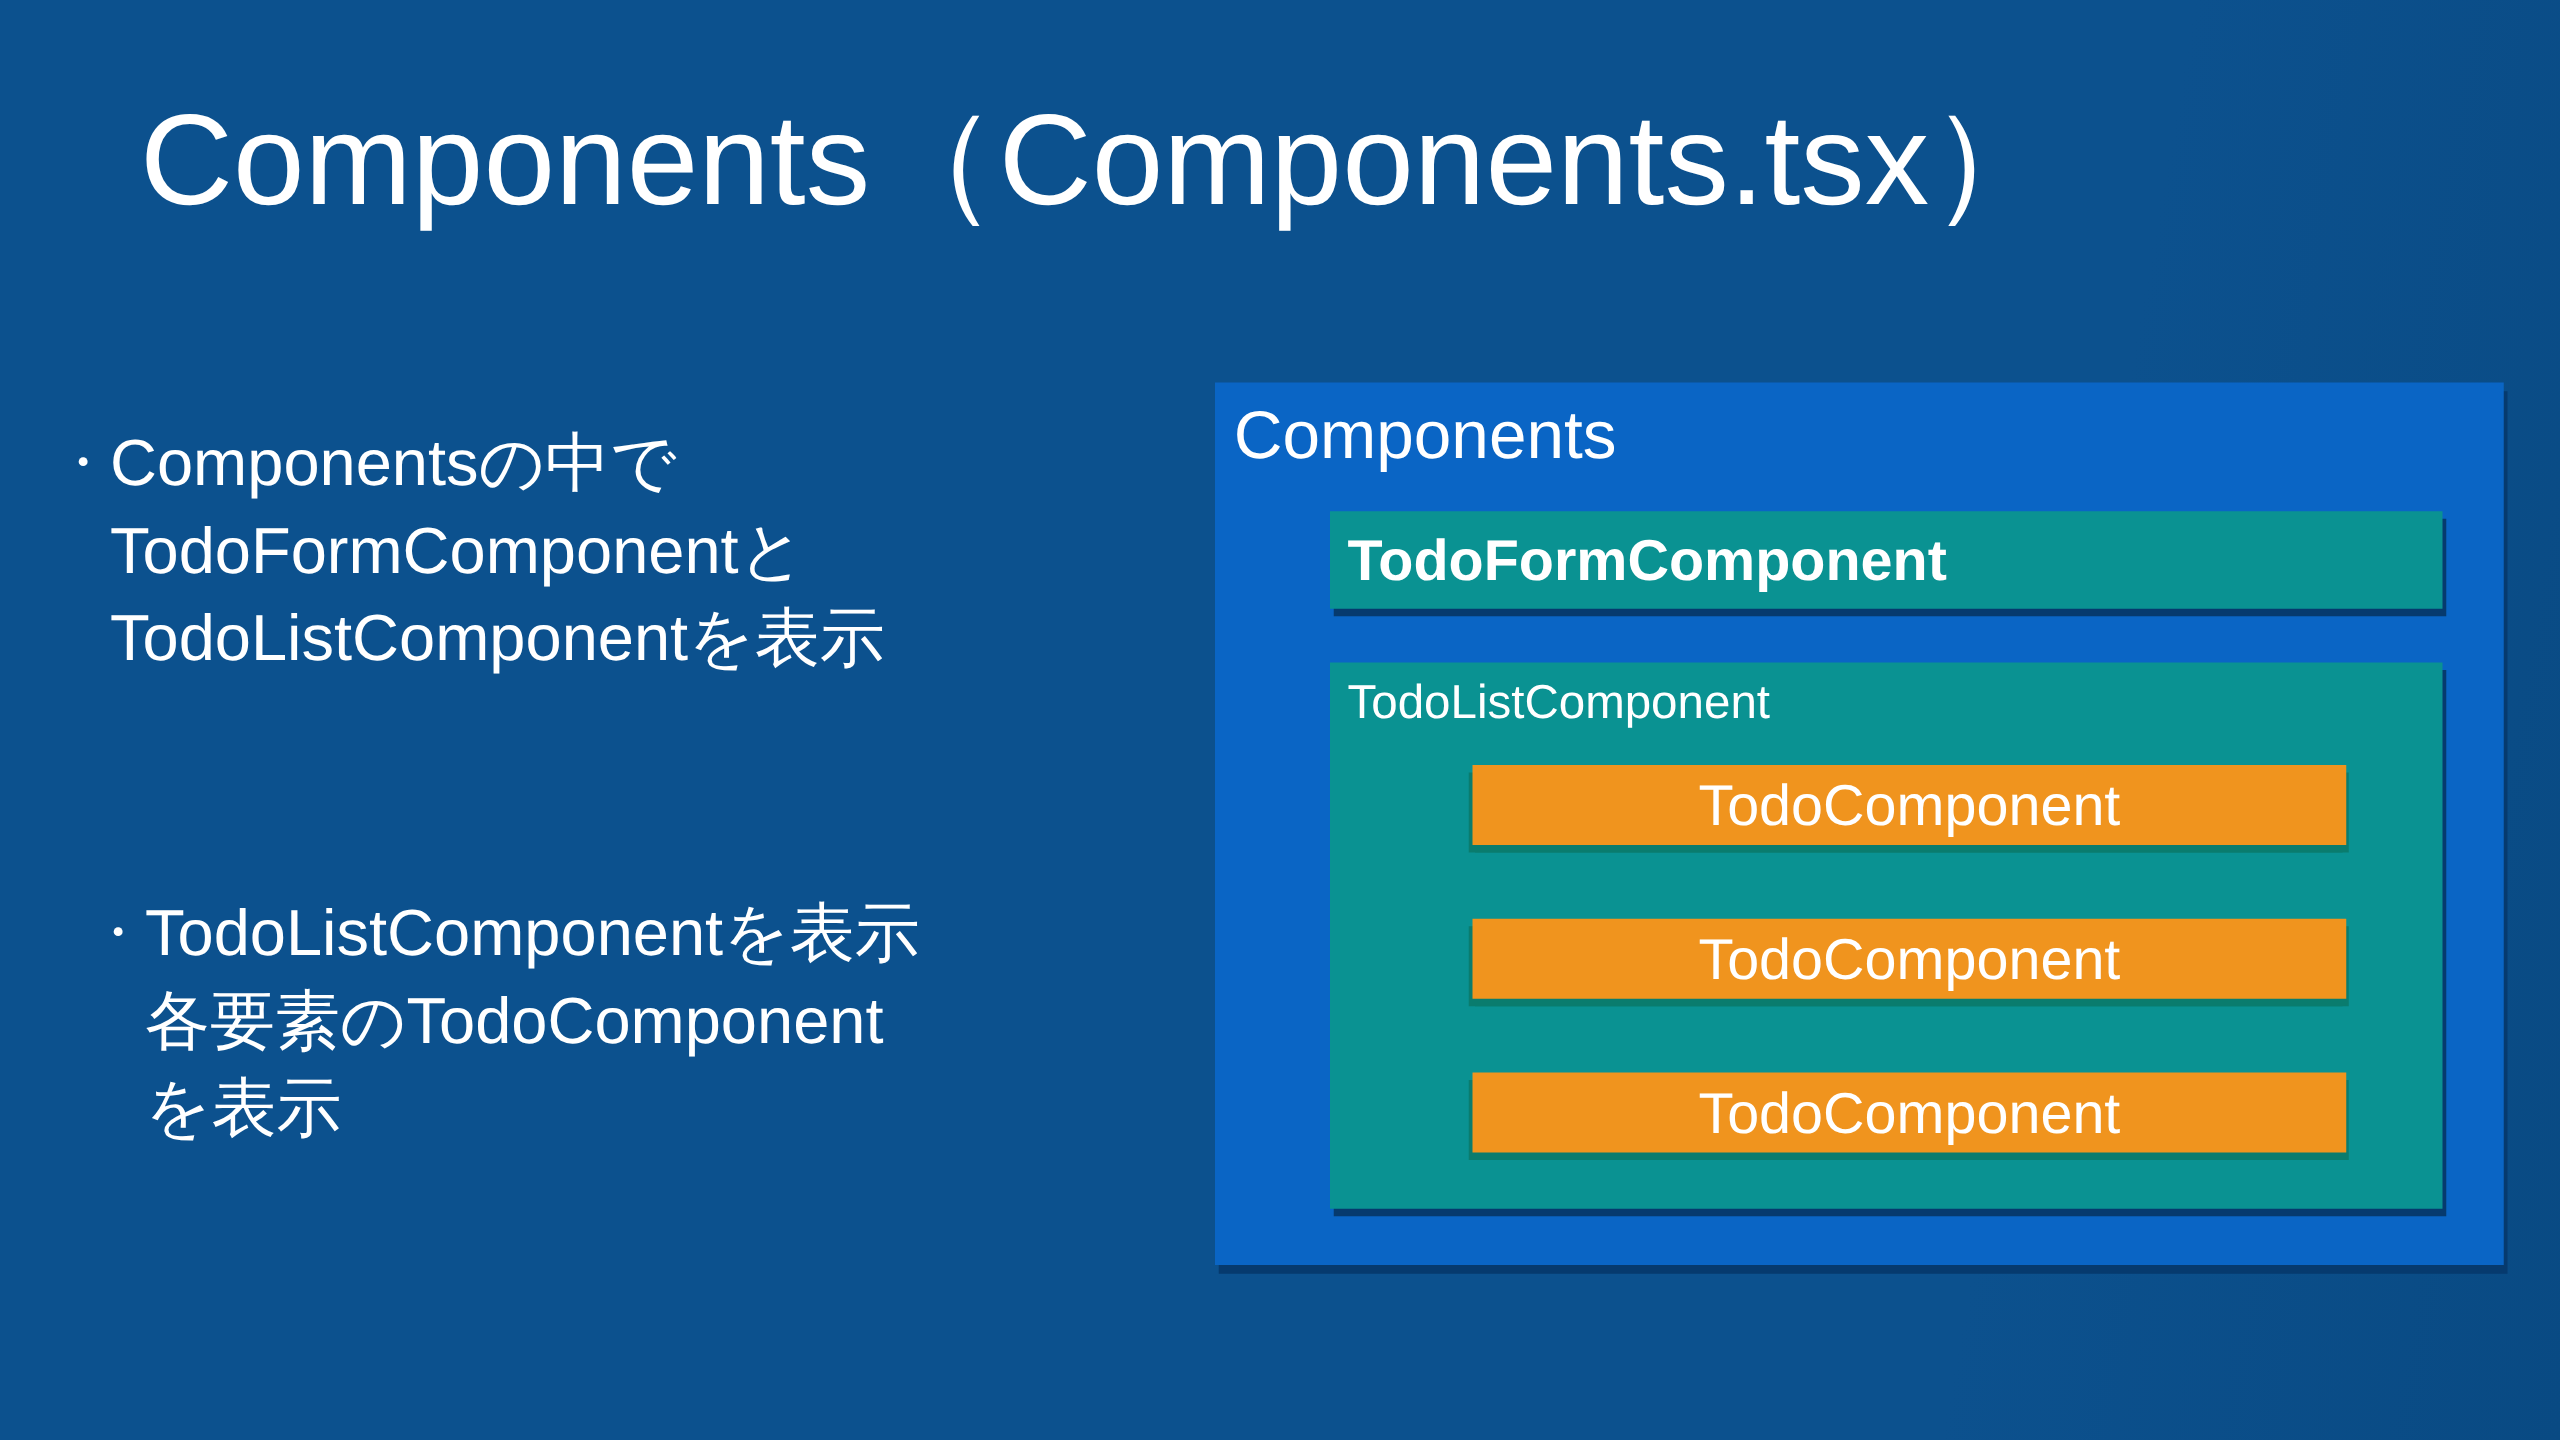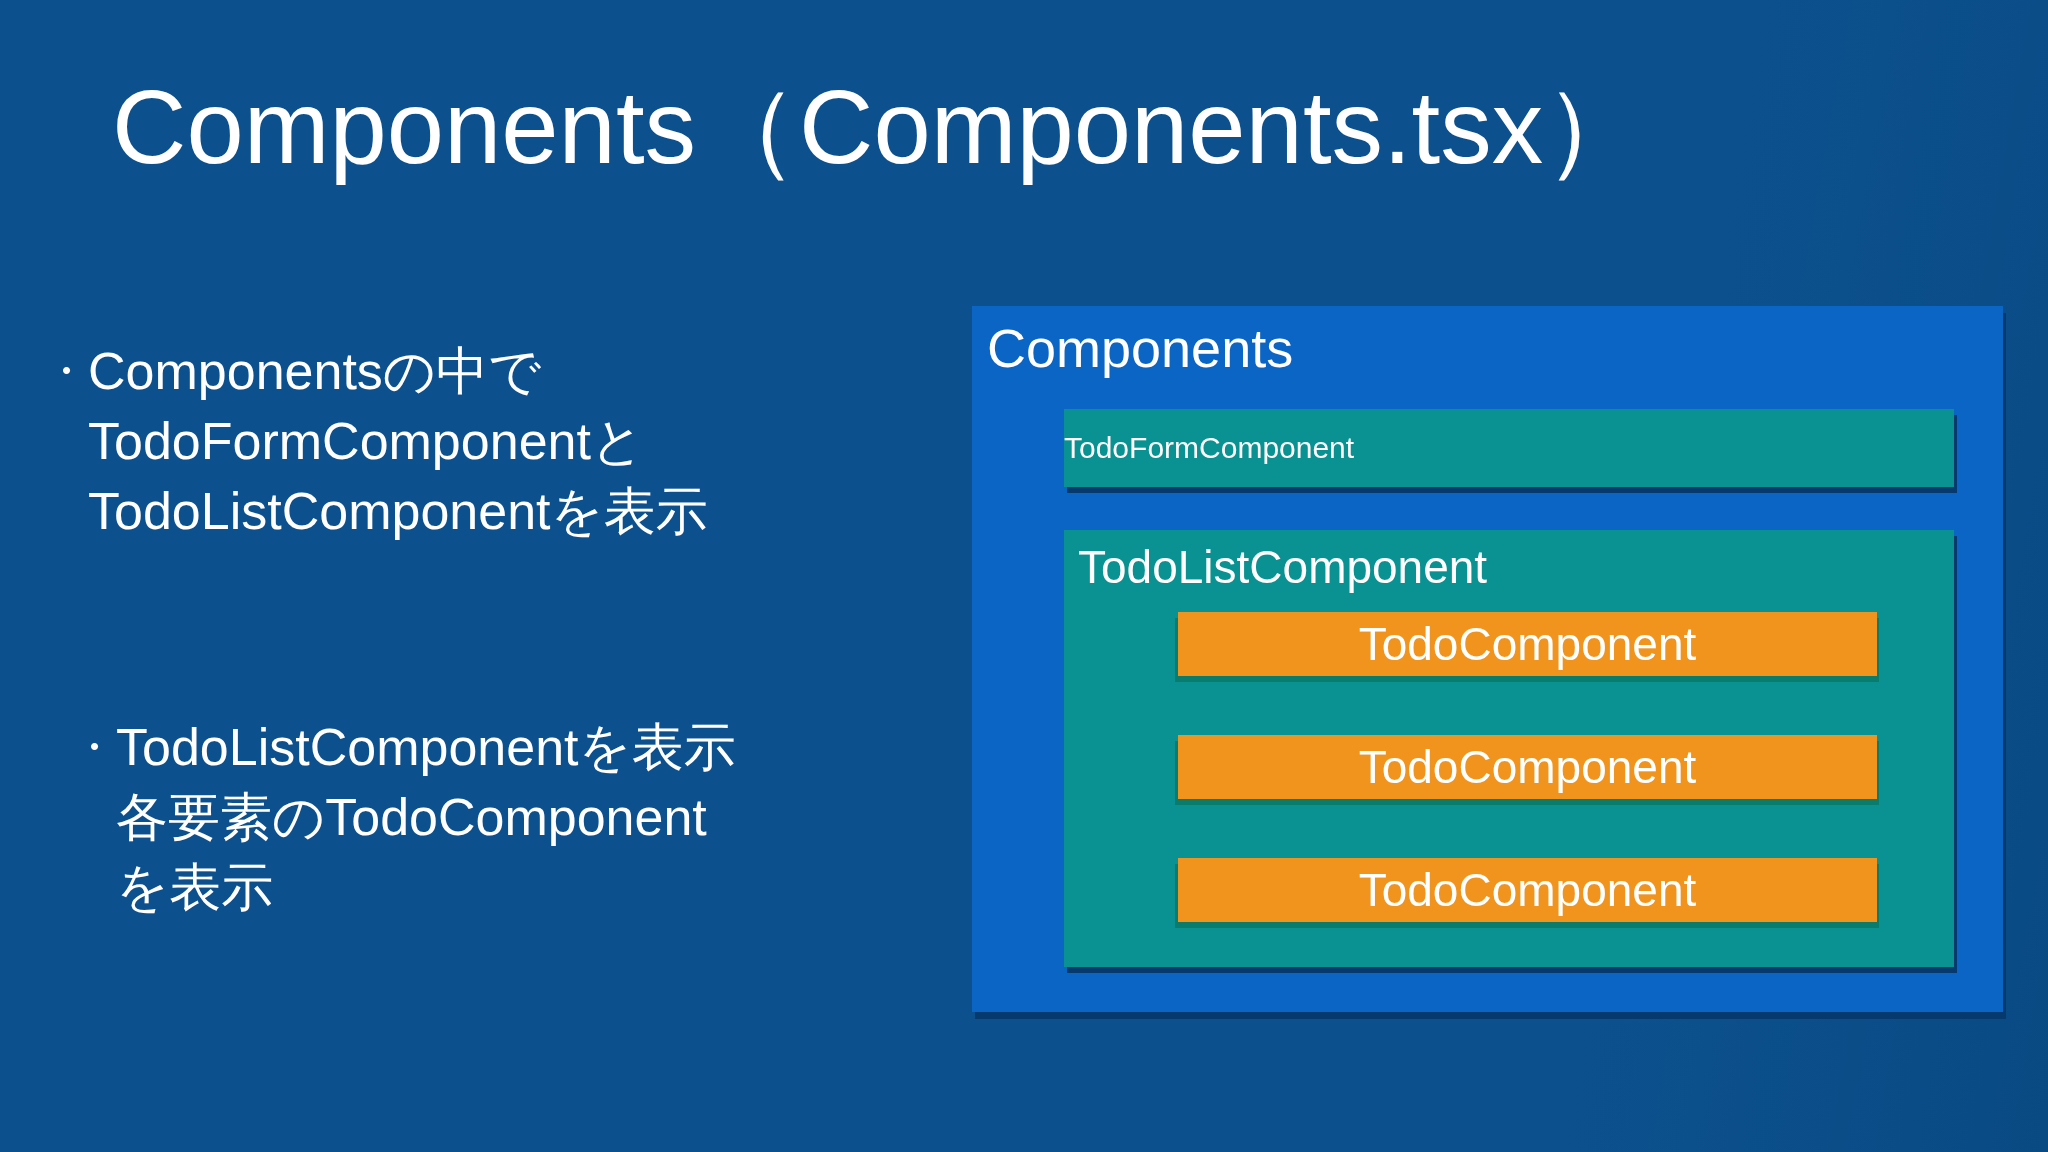--- a/index.html
+++ b/index.html
@@ -80,37 +80,38 @@
     left: 92px;
     top: 103px;
     width: 890px;
     height: 78px;
     background: var(--teal-box);
     box-shadow: 3px 6px 0 var(--shadow);
     display: flex;
     align-items: center;
   }
   .form-box-label {
-    padding-left: 0;
-    font-size: 30px;
+    padding-left: 14px;
+    font-size: 46px;
+    font-weight: bold;
   }
   .list-box {
     position: absolute;
     left: 92px;
     top: 224px;
     width: 890px;
     height: 437px;
     background: var(--teal-box);
     box-shadow: 3px 6px 0 var(--shadow);
   }
   .list-box-label {
     position: absolute;
     left: 14px;
     top: 8px;
-    font-size: 46px;
+    font-size: 38px;
     line-height: 1.3;
   }
   .todo-box {
     position: absolute;
     left: 114px;
     width: 699px;
     height: 64px;
     background: var(--orange-box);
     box-shadow: -3px 6px 0 var(--shadow-soft), 2px 6px 0 var(--shadow-soft);
     display: flex;

